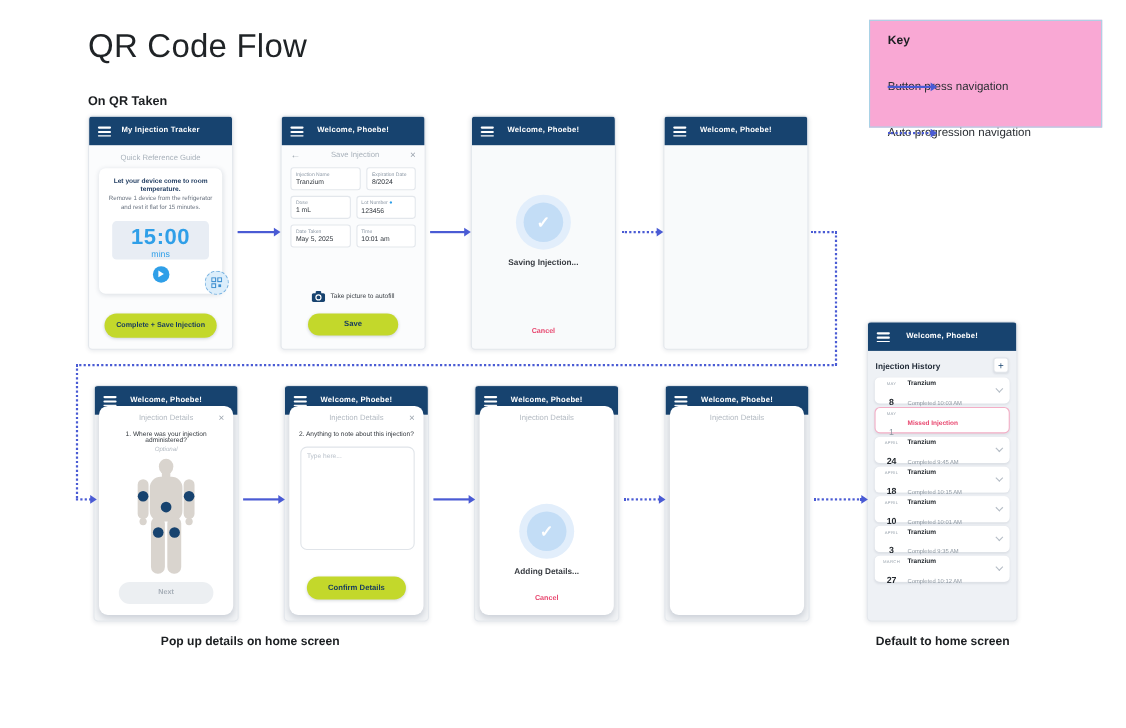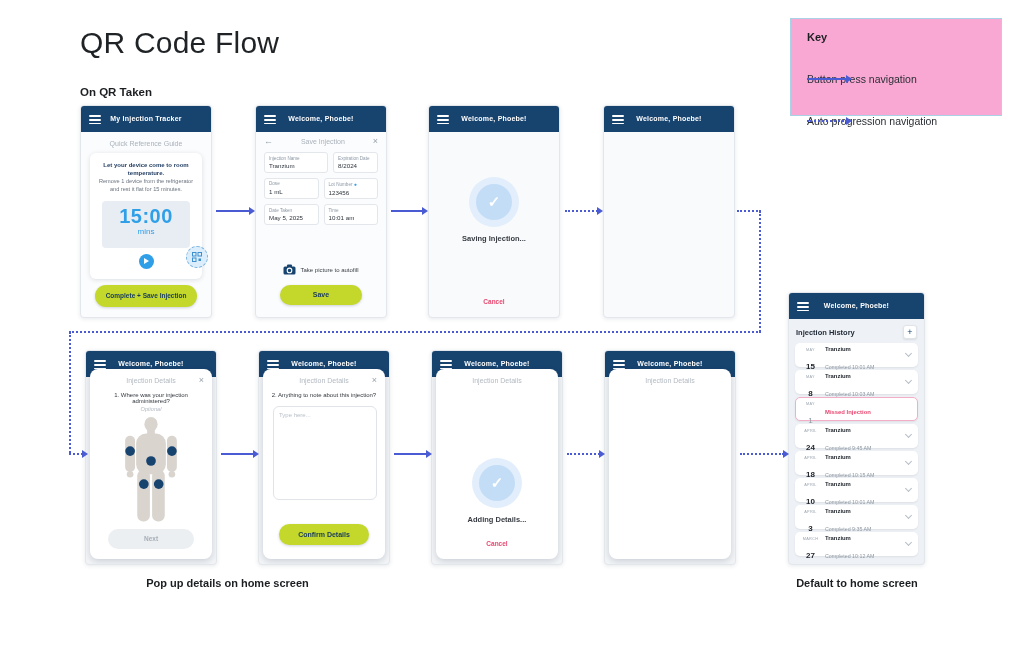--- a/index.html
+++ b/index.html
@@ -40,21 +40,21 @@
   .burger i { display:block; height:1.7px; background:#fff; border-radius:1px; }
   .ph-title { position:absolute; left:0; right:0; top:0; height:26px; line-height:26px; text-align:center;
     color:#fff; font-size:7px; font-weight:bold; letter-spacing:.2px; }
 
   
   .guide-title { margin-top:8px; text-align:center; font-size:7px; color:#a9b2bb; }
   .qr-card { position:relative; margin:6px 9px 0; background:#fff; border-radius:6px; box-shadow:0 1px 5px rgba(20,40,70,.14);
     padding:8px 7px 10px; text-align:center; }
   .instr-bold { font-size:6px; font-weight:bold; color:#1e3a5f; line-height:1.35; }
   .instr-text { font-size:5.6px; color:#6b7480; line-height:1.35; margin-top:1px; }
-  .timer-box { width:88px; margin:8px auto 0; background:#e8edf4; border-radius:4px; padding:5px 0 12px; }
+  .timer-box { width:88px; margin:8px auto 0; background:#e8edf4; border-radius:4px; padding:5px 0 0; }
   .timer-val { font-size:20px; font-weight:bold; color:#2f9fe8; letter-spacing:.5px; line-height:1; }
   .timer-unit { font-size:8px; color:#2f9fe8; margin-top:1px; }
   .play-btn { width:15px; height:15px; border-radius:50%; background:#2f9fe8; margin:6px auto 0; position:relative; cursor:pointer; }
   .play-btn::after { content:""; position:absolute; left:5.5px; top:4px; border-left:5px solid #fff;
     border-top:3.5px solid transparent; border-bottom:3.5px solid transparent; }
   .float-scan { position:absolute; right:3px; top:140px; width:22px; height:22px; border-radius:50%;
     background:#dceefb; border:1.5px dashed #7ab4e2; display:flex; align-items:center; justify-content:center; cursor:pointer; }
   .cta-pill { position:absolute; left:14px; right:14px; bottom:10px; height:22px; border-radius:12px; background:#c3d82b;
     color:#173a5e; font-size:6.5px; font-weight:bold; text-align:center; line-height:22px; cursor:pointer;
     box-shadow:0 1px 3px rgba(20,40,70,.2); }
@@ -357,25 +357,20 @@
           <i></i>
         </span>
       <span class="ph-title">Welcome, Phoebe!</span>
     </div>
     <div class="hist-head">
       <span class="hist-title">Injection History</span>
       <span class="add-btn">+</span>
     </div>
     <div class="hist-list">
       <div class="h-row">
-        <span class="h-date"><span class="h-month">MAY</span><br><span class="h-day">15</span></span>
-        <span class="h-info"><span class="h-name">Tranzium</span><br><span class="h-status">Completed 10:01 AM</span></span>
-        <span class="chev"></span>
-      </div>
-      <div class="h-row">
         <span class="h-date"><span class="h-month">MAY</span><br><span class="h-day">8</span></span>
         <span class="h-info"><span class="h-name">Tranzium</span><br><span class="h-status">Completed 10:03 AM</span></span>
         <span class="chev"></span>
       </div>
       <div class="h-row missed">
         <span class="h-date"><span class="h-month">MAY</span><br><span class="h-day">1</span></span>
         <span class="h-info"><span class="h-name">Missed Injection</span></span>
       </div>
       <div class="h-row">
         <span class="h-date"><span class="h-month">APRIL</span><br><span class="h-day">24</span></span>

